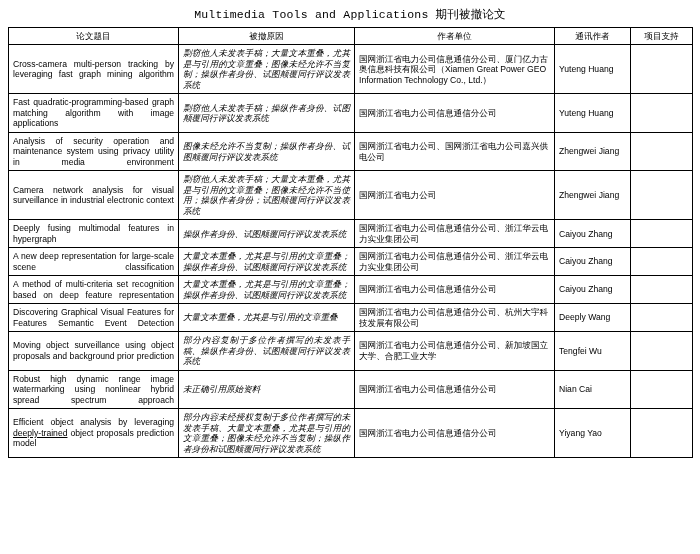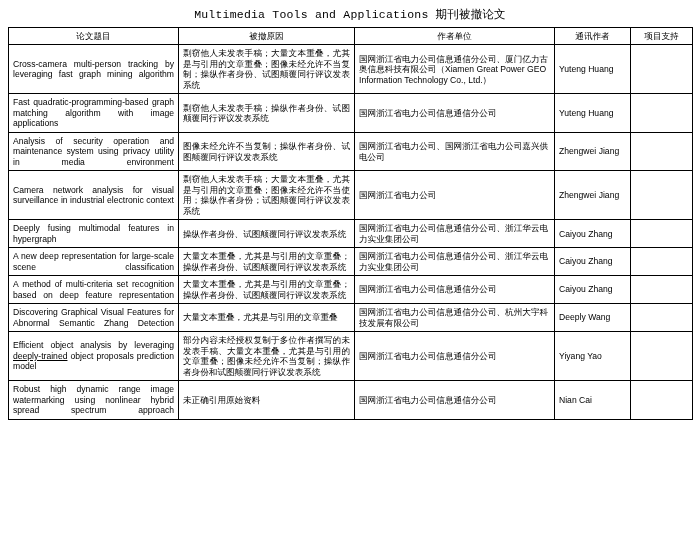--- a/index.html
+++ b/index.html
@@ -55,20 +55,21 @@
   col.c-support { width: 62px; }
 
   td.title-cell {
     text-align: justify;
     text-align-last: justify;
     hyphens: auto;
   }
   td.reason-cell {
     text-align: justify;
     text-align-last: left;
+    font-style: italic;
   }
   td.unit-cell {
     text-align: left;
     margin-left: 42px;
   }
   td.author-cell {
     text-align: left;
     white-space: nowrap;
     margin-left: 36px;
   }
@@ -143,35 +144,42 @@
         <td class="support-cell"></td>
       </tr>
       <tr>
         <td class="title-cell">A method of multi-criteria set recognition based on deep feature representation</td>
         <td class="reason-cell">大量文本重叠，尤其是与引用的文章重叠；操纵作者身份、试图颠覆同行评议发表系统</td>
         <td class="unit-cell">国网浙江省电力公司信息通信分公司</td>
         <td class="author-cell">Caiyou Zhang</td>
         <td class="support-cell"></td>
       </tr>
       <tr>
-        <td class="title-cell">Discovering Graphical Visual Features for Abnormal Semantic Zhang Detection</td>
+        <td class="title-cell">Discovering Graphical Visual Features for Features Semantic Event Detection</td>
         <td class="reason-cell">大量文本重叠，尤其是与引用的文章重叠</td>
         <td class="unit-cell">国网浙江省电力公司信息通信分公司、杭州大宇科技发展有限公司</td>
         <td class="author-cell">Deeply Wang</td>
+        <td class="support-cell"></td>
+      </tr>
+      <tr>
+        <td class="title-cell">Moving object surveillance using object proposals and background prior prediction</td>
+        <td class="reason-cell">部分内容复制于多位作者撰写的未发表手稿、操纵作者身份、试图颠覆同行评议发表系统</td>
+        <td class="unit-cell">国网浙江省电力公司信息通信分公司、新加坡国立大学、合肥工业大学</td>
+        <td class="author-cell">Tengfei Wu</td>
+        <td class="support-cell"></td>
+      </tr>
+      <tr>
+        <td class="title-cell">Robust high dynamic range image watermarking using nonlinear hybrid spread spectrum approach</td>
+        <td class="reason-cell">未正确引用原始资料</td>
+        <td class="unit-cell">国网浙江省电力公司信息通信分公司</td>
+        <td class="author-cell">Nian Cai</td>
         <td class="support-cell"></td>
       </tr>
       <tr>
         <td class="title-cell"><span>Efficient object analysis by leveraging </span><span class="u-line">deeply-trained</span><span> object proposals prediction model</span></td>
         <td class="reason-cell">部分内容未经授权复制于多位作者撰写的未发表手稿、大量文本重叠，尤其是与引用的文章重叠；图像未经允许不当复制；操纵作者身份和试图颠覆同行评议发表系统</td>
         <td class="unit-cell">国网浙江省电力公司信息通信分公司</td>
         <td class="author-cell">Yiyang Yao</td>
         <td class="support-cell"></td>
       </tr>
-      <tr>
-        <td class="title-cell">Robust high dynamic range image watermarking using nonlinear hybrid spread spectrum approach</td>
-        <td class="reason-cell">未正确引用原始资料</td>
-        <td class="unit-cell">国网浙江省电力公司信息通信分公司</td>
-        <td class="author-cell">Nian Cai</td>
-        <td class="support-cell"></td>
-      </tr>
     </tbody>
   </table>
 </div>
 
 </body></html>

